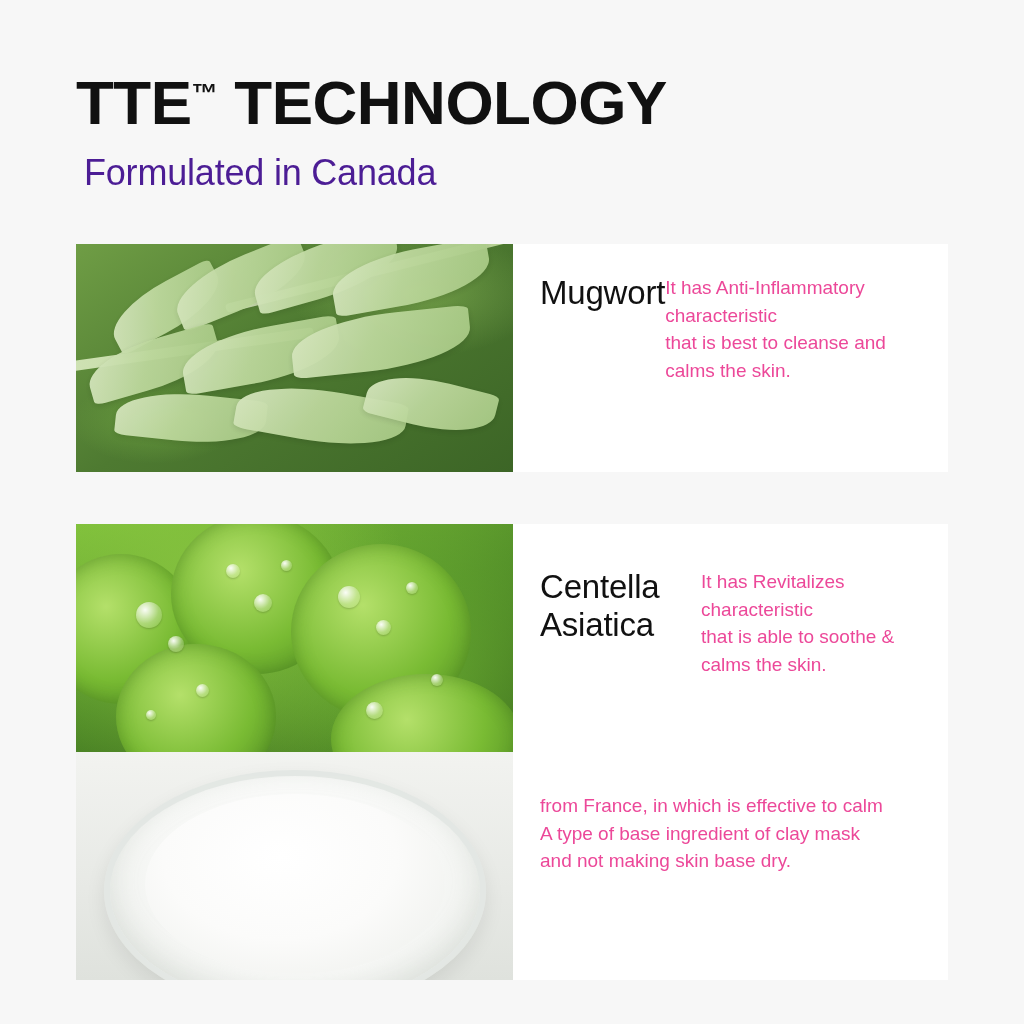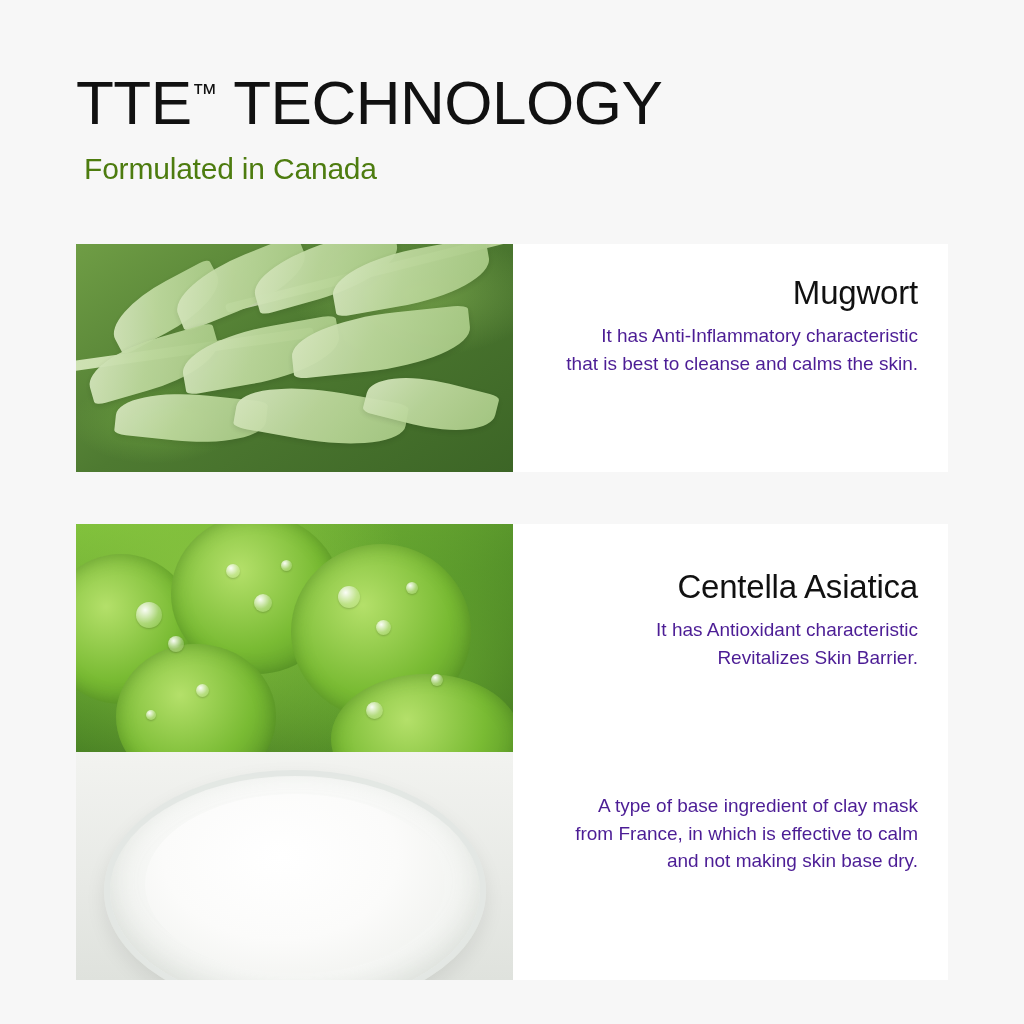--- a/index.html
+++ b/index.html
@@ -21,35 +21,35 @@
   }
   .heading-block {
     position: absolute;
     left: 76px;
     top: 72px;
     width: 900px;
   }
   .title {
     font-size: 62px;
     line-height: 1.0;
-    font-weight: 400;
+    font-weight: 700;
     letter-spacing: -0.5px;
     color: #111111;
     margin: 0;
     white-space: nowrap;
   }
   .title .tm {
     font-size: 26px;
     vertical-align: super;
     letter-spacing: 0;
   }
   .subtitle {
-    font-size: 30px;
+    font-size: 36px;
     font-weight: 400;
-    color: #4d7c0f;
+    color: #4c1d95;
     margin: 18px 0 8px 8px;
     letter-spacing: -0.2px;
   }
   .card {
     position: absolute;
     left: 76px;
     width: 872px;
     background: #ffffff;
     display: flex;
     overflow: hidden;
@@ -126,40 +126,38 @@
     transform: translateX(-50%);
     top: 42px;
     width: 300px;
     height: 180px;
     border-radius: 50%;
     background: radial-gradient(ellipse at 45% 35%, #ffffff 0%, #fbfbfa 50%, #eceeea 100%);
     filter: blur(0.4px);
   }
   .content {
     flex: 1 1 auto;
-    padding: 26px 30px 20px 42px;
+    padding: 26px 30px 20px 27px;
     display: flex;
-    flex-direction: column;
     justify-content: flex-start;
-    text-align: right;
   }
   .card-1 .content { padding-top: 30px; }
   .card-2 .content { padding-top: 44px; }
   .card-3 .content { padding-top: 40px; }
   .item-title {
     font-size: 33px;
     color: #111111;
     margin: 0 0 10px 0;
     font-weight: 400;
     letter-spacing: -0.2px;
   }
   .item-desc {
     font-size: 19px;
     line-height: 1.45;
-    color: #4c1d95;
+    color: #ec4899;
     margin: 0;
   }
   .item-desc .line { display: block; }
 </style>
 </head>
 <body>
 
 <div class="page">
 
   <div class="heading-block">
@@ -207,33 +205,33 @@
       <div class="drop" style="left:300px; top:96px; width:15px; height:15px;"></div>
       <div class="drop" style="left:330px; top:58px; width:12px; height:12px;"></div>
       <div class="drop" style="left:120px; top:160px; width:13px; height:13px;"></div>
       <div class="drop" style="left:290px; top:178px; width:17px; height:17px;"></div>
       <div class="drop" style="left:355px; top:150px; width:12px; height:12px;"></div>
       <div class="drop" style="left:70px; top:186px; width:10px; height:10px;"></div>
     </div>
     <div class="content">
       <h2 class="item-title">Centella Asiatica</h2>
       <p class="item-desc">
-        <span class="line">It has Antioxidant characteristic</span>
-        <span class="line">Revitalizes Skin Barrier.</span>
+        <span class="line">It has Revitalizes characteristic</span>
+        <span class="line">that is able to soothe &amp; calms the skin.</span>
       </p>
     </div>
   </div>
 
   <div class="card card-3">
     <div class="thumb thumb-clay">
       <div class="dish"></div>
       <div class="powder"></div>
     </div>
     <div class="content">
       <p class="item-desc">
+        <span class="line">from France, in which is effective to calm</span>
         <span class="line">A type of base ingredient of clay mask</span>
-        <span class="line">from France, in which is effective to calm</span>
         <span class="line">and not making skin base dry.</span>
       </p>
     </div>
   </div>
 
 </div>
 
 </body></html>

